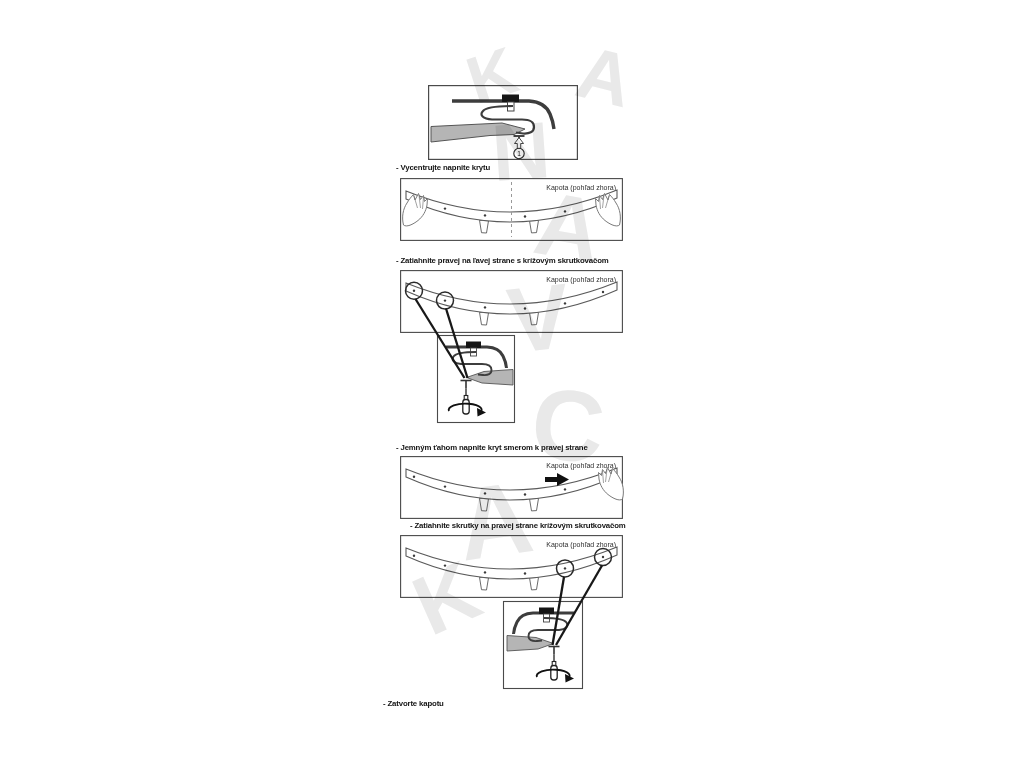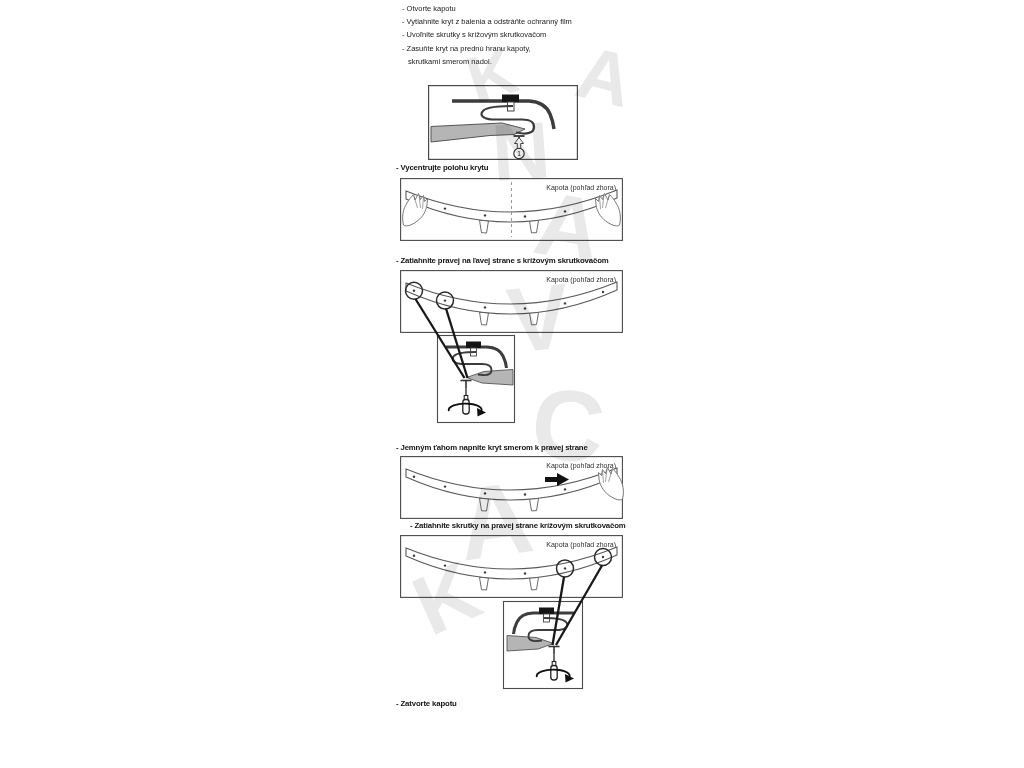--- a/index.html
+++ b/index.html
@@ -15,43 +15,36 @@
   .diag-label{font-size:7px;fill:#2e2e2e;font-weight:400;}
   .callout-num{font-size:6.5px;fill:#111;}
   .wm{position:absolute;font-weight:700;color:#e9e9e9;line-height:1;z-index:6;
       mix-blend-mode:multiply;pointer-events:none;}
 </style>
 </head>
 <body>
 
 <div id="page">
 
-  <div class="intro">
-    <div>- Otvorte kapotu</div>
-    <div>- Vytiahnite kryt z balenia a odstráňte ochranný film</div>
-    <div>- Uvoľnite skrutky s krížovým skrutkovačom</div>
-    <div>- Zasuňte kryt na prednú hranu kapoty,</div>
-    <div class="cont">skrutkami smerom nadol.</div>
-  </div>
 
   <svg style="left:428px;top:85px" width="150" height="75" viewBox="0 0 150 75">
     <rect x="0.6" y="0.6" width="148.8" height="73.8" fill="#fff" stroke="#4a4a4a" stroke-width="1.2"></rect>
     <path d="M24,16 H101 Q117,17 122,29 Q125,36 126,44" fill="none" stroke="#3d3d3d" stroke-width="3.4"></path>
     <rect x="74" y="9.5" width="17" height="7.5" fill="#151515"></rect>
     <rect x="79.5" y="17" width="6.5" height="9" fill="#fff" stroke="#444" stroke-width="1"></rect>
     <path d="M3,41.5 L74,38 L97,44 L86,49.5 L62,50.5 L3,57 Z" fill="#b5b5b5" stroke="#555" stroke-width="1"></path>
     <path d="M85,21 C70,21 58,22 55,26 C51,30 55,34 64,34.5 L94,34.5 C103,34.5 106,37 106,42 C106,47 101,49 95,48.5 L88,47.5" fill="none" stroke="#3d3d3d" stroke-width="2.2"></path>
     <line x1="85.5" y1="51" x2="96.5" y2="51" stroke="#333" stroke-width="1.8"></line>
     <line x1="91" y1="51.5" x2="91" y2="58" stroke="#333" stroke-width="1.8"></line>
     <path d="M91,52.5 L86.5,58.5 L89.3,58.5 L89.3,63.5 L92.7,63.5 L92.7,58.5 L95.5,58.5 Z" fill="#fff" stroke="#333" stroke-width="0.9"></path>
     <circle cx="91" cy="68.5" r="5.2" fill="#fff" stroke="#222" stroke-width="1.1"></circle>
     <text class="callout-num" x="91" y="71" text-anchor="middle">1</text>
   </svg>
 
-  <div class="hdr" style="left:396px;top:163px">- Vycentrujte polohu krytu</div>
+  <div class="hdr" style="left:396px;top:163px">- Vycentrujte napnite krytu</div>
 
   <svg style="left:400px;top:178px" width="223" height="63" viewBox="0 0 223 63">
     <rect x="0.6" y="0.6" width="221.8" height="61.8" fill="#fff" stroke="#4a4a4a" stroke-width="1.1"></rect>
     <text class="diag-label" x="216" y="11.5" text-anchor="end">Kapota (pohľad zhora)</text>
     <path d="M79.5,42.3 L88.5,42.8 L86.5,55 L81.5,54.7 Z" fill="#fff" stroke="#5a5a5a" stroke-width="0.9"></path>
     <path d="M129.5,42.8 L138.5,42.4 L136.5,54.6 L131.5,54.9 Z" fill="#fff" stroke="#5a5a5a" stroke-width="0.9"></path>
     <path d="M6,13 Q111,55.5 217,12 L217,20 Q111,67.5 6,21 Z" fill="#fff" stroke="#5a5a5a" stroke-width="1.1"></path>
     <g fill="#3a3a3a">
       <circle cx="14" cy="20.7" r="1.2"></circle>
         <circle cx="45" cy="30.6" r="1.2"></circle>
@@ -161,21 +154,21 @@
       <line x1="51" y1="53.5" x2="51" y2="61" stroke="#222" stroke-width="1.3"></line>
       <rect x="49.2" y="60.5" width="3.6" height="4.5" fill="#fff" stroke="#222" stroke-width="1.1"></rect>
       <rect x="47.8" y="64.5" width="6.4" height="14.5" rx="2.8" fill="#fff" stroke="#222" stroke-width="1.3"></rect>
       <path d="M34,76 A16.5,6.2 0 1 1 63.5,78.5" fill="none" stroke="#111" stroke-width="1.9"></path>
       <polygon points="62,73 71,77.5 62.5,81.5" fill="#111"></polygon>
     </g>
     <line x1="164" y1="42" x2="152.5" y2="110" stroke="#181818" stroke-width="2.3"></line>
     <line x1="202" y1="30.5" x2="156" y2="110" stroke="#181818" stroke-width="2.3"></line>
   </svg>
 
-  <div class="hdr" style="left:396px;top:699px">- Zatvorte kapotu</div>
+  <div class="hdr" style="left:383px;top:699px">- Zatvorte kapotu</div>
 
   <span class="wm" style="left:468px;top:42px;font-size:66px;transform:rotate(-18deg)">K</span>
   <span class="wm" style="left:578px;top:40px;font-size:74px;transform:rotate(14deg)">A</span>
   <span class="wm" style="left:492px;top:112px;font-size:80px;transform:rotate(-4deg)">N</span>
   <span class="wm" style="left:536px;top:182px;font-size:90px;transform:rotate(10deg)">A</span>
   <span class="wm" style="left:508px;top:272px;font-size:92px;transform:rotate(-6deg)">V</span>
   <span class="wm" style="left:532px;top:375px;font-size:100px;transform:rotate(6deg)">C</span>
   <span class="wm" style="left:458px;top:470px;font-size:102px;transform:rotate(-8deg)">A</span>
   <span class="wm" style="left:416px;top:556px;font-size:84px;transform:rotate(-24deg)">K</span>
 

